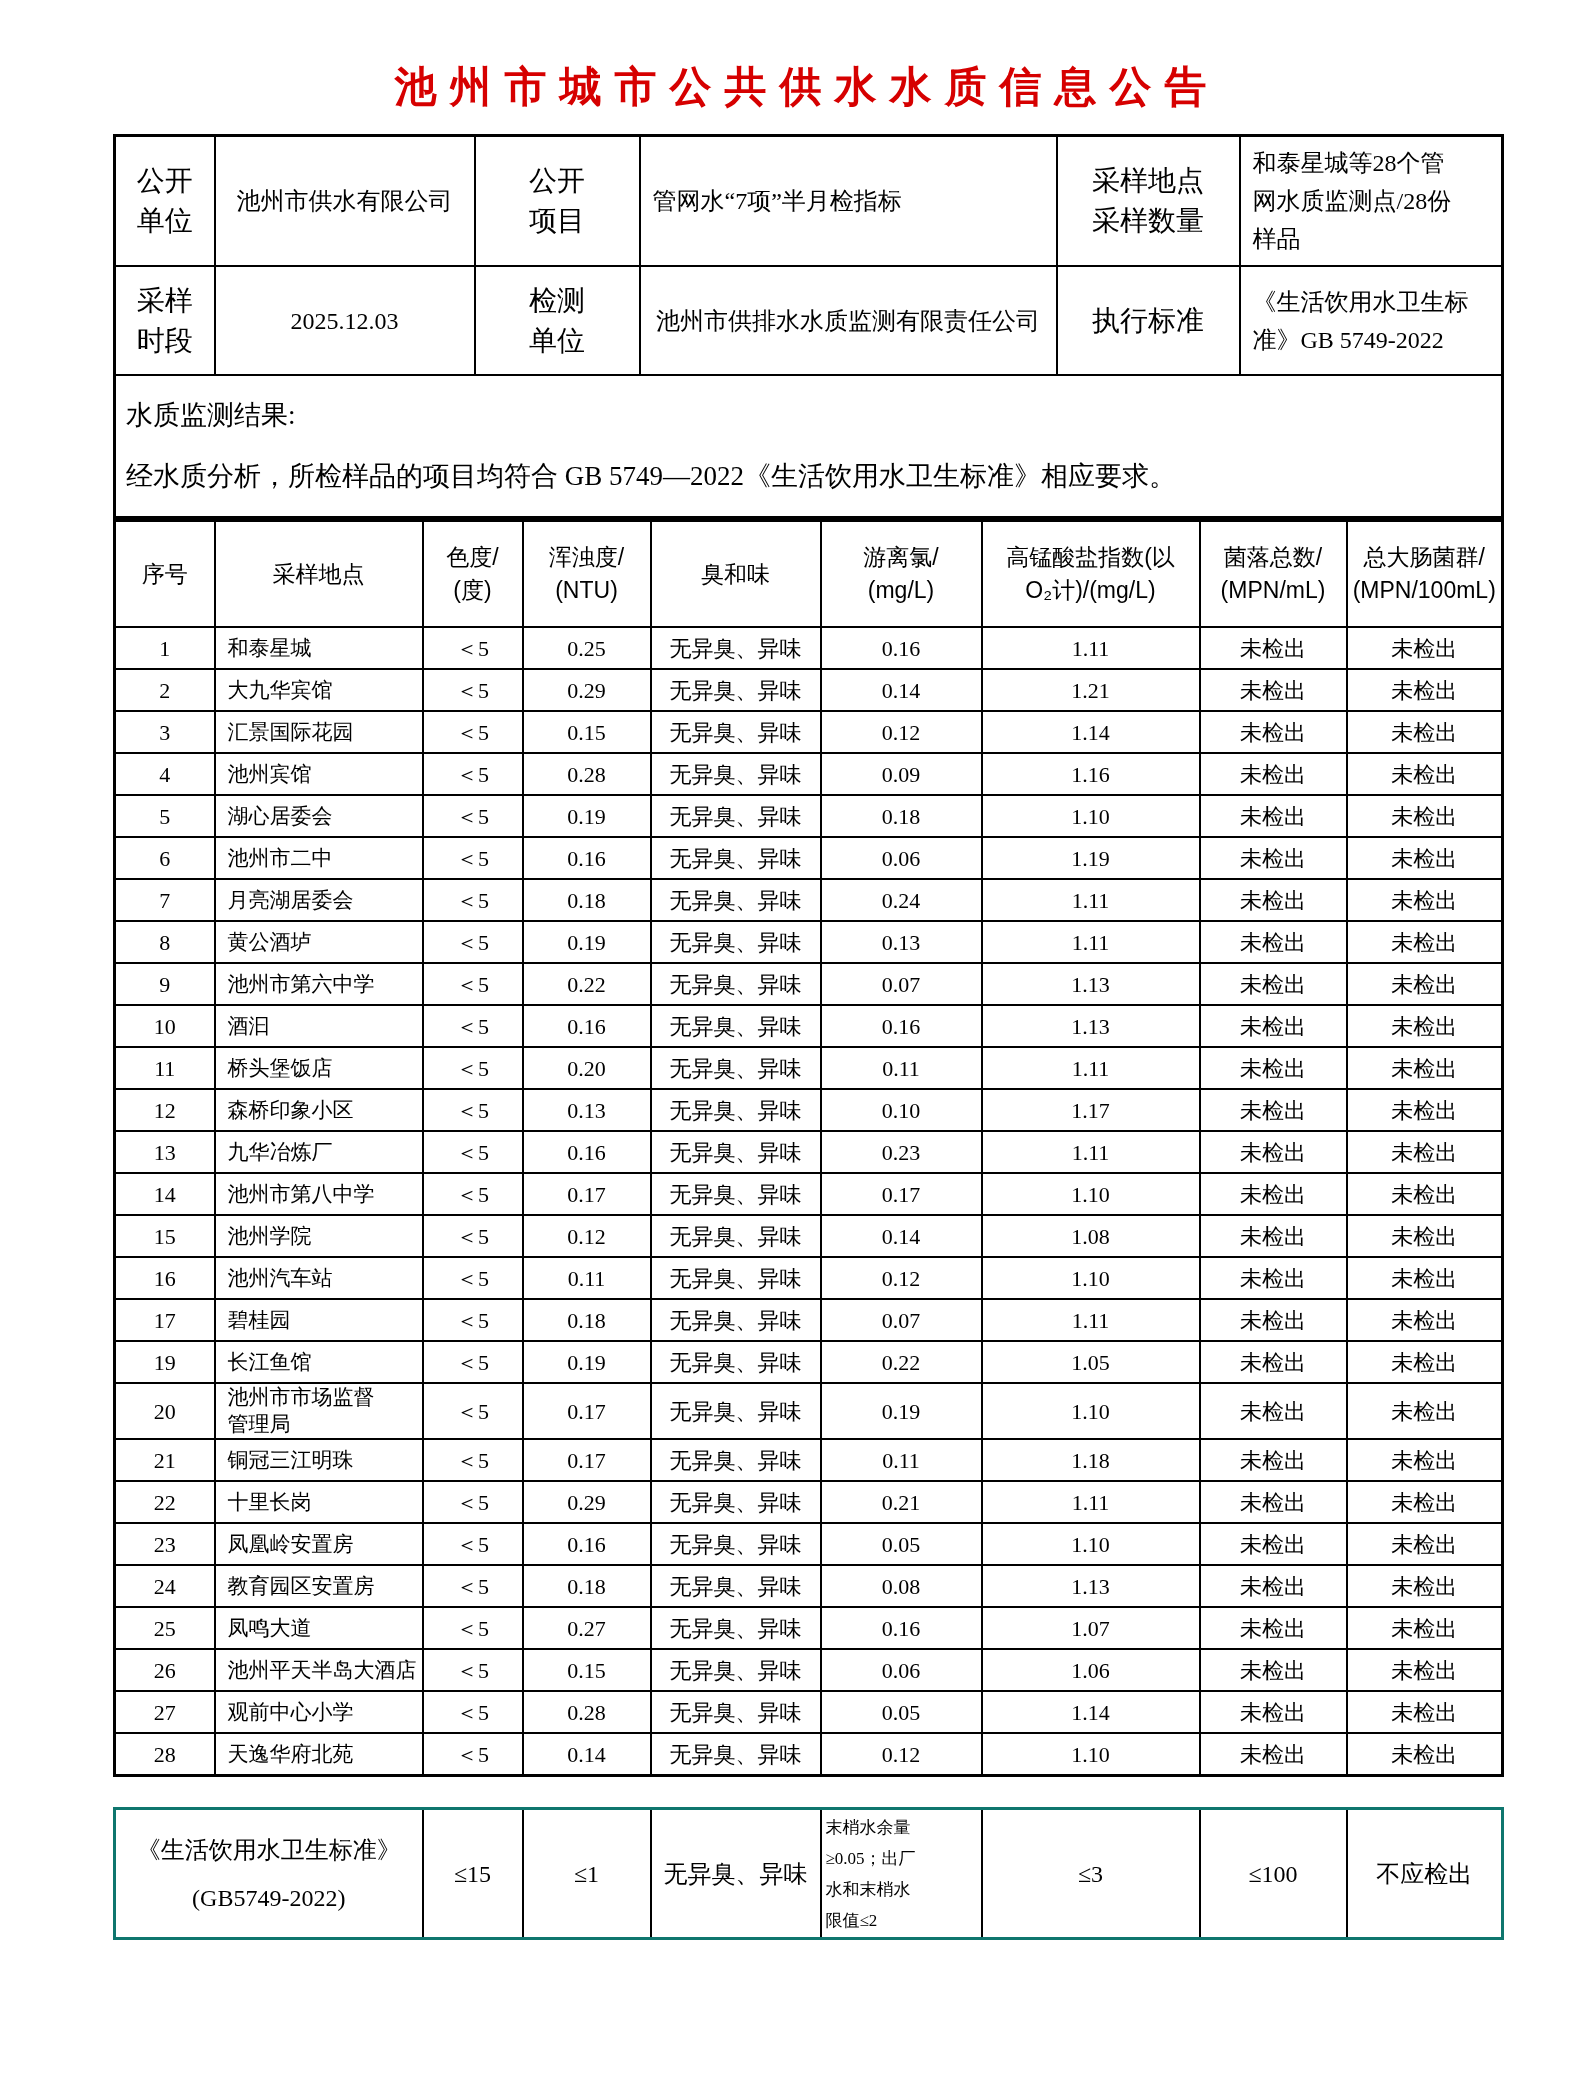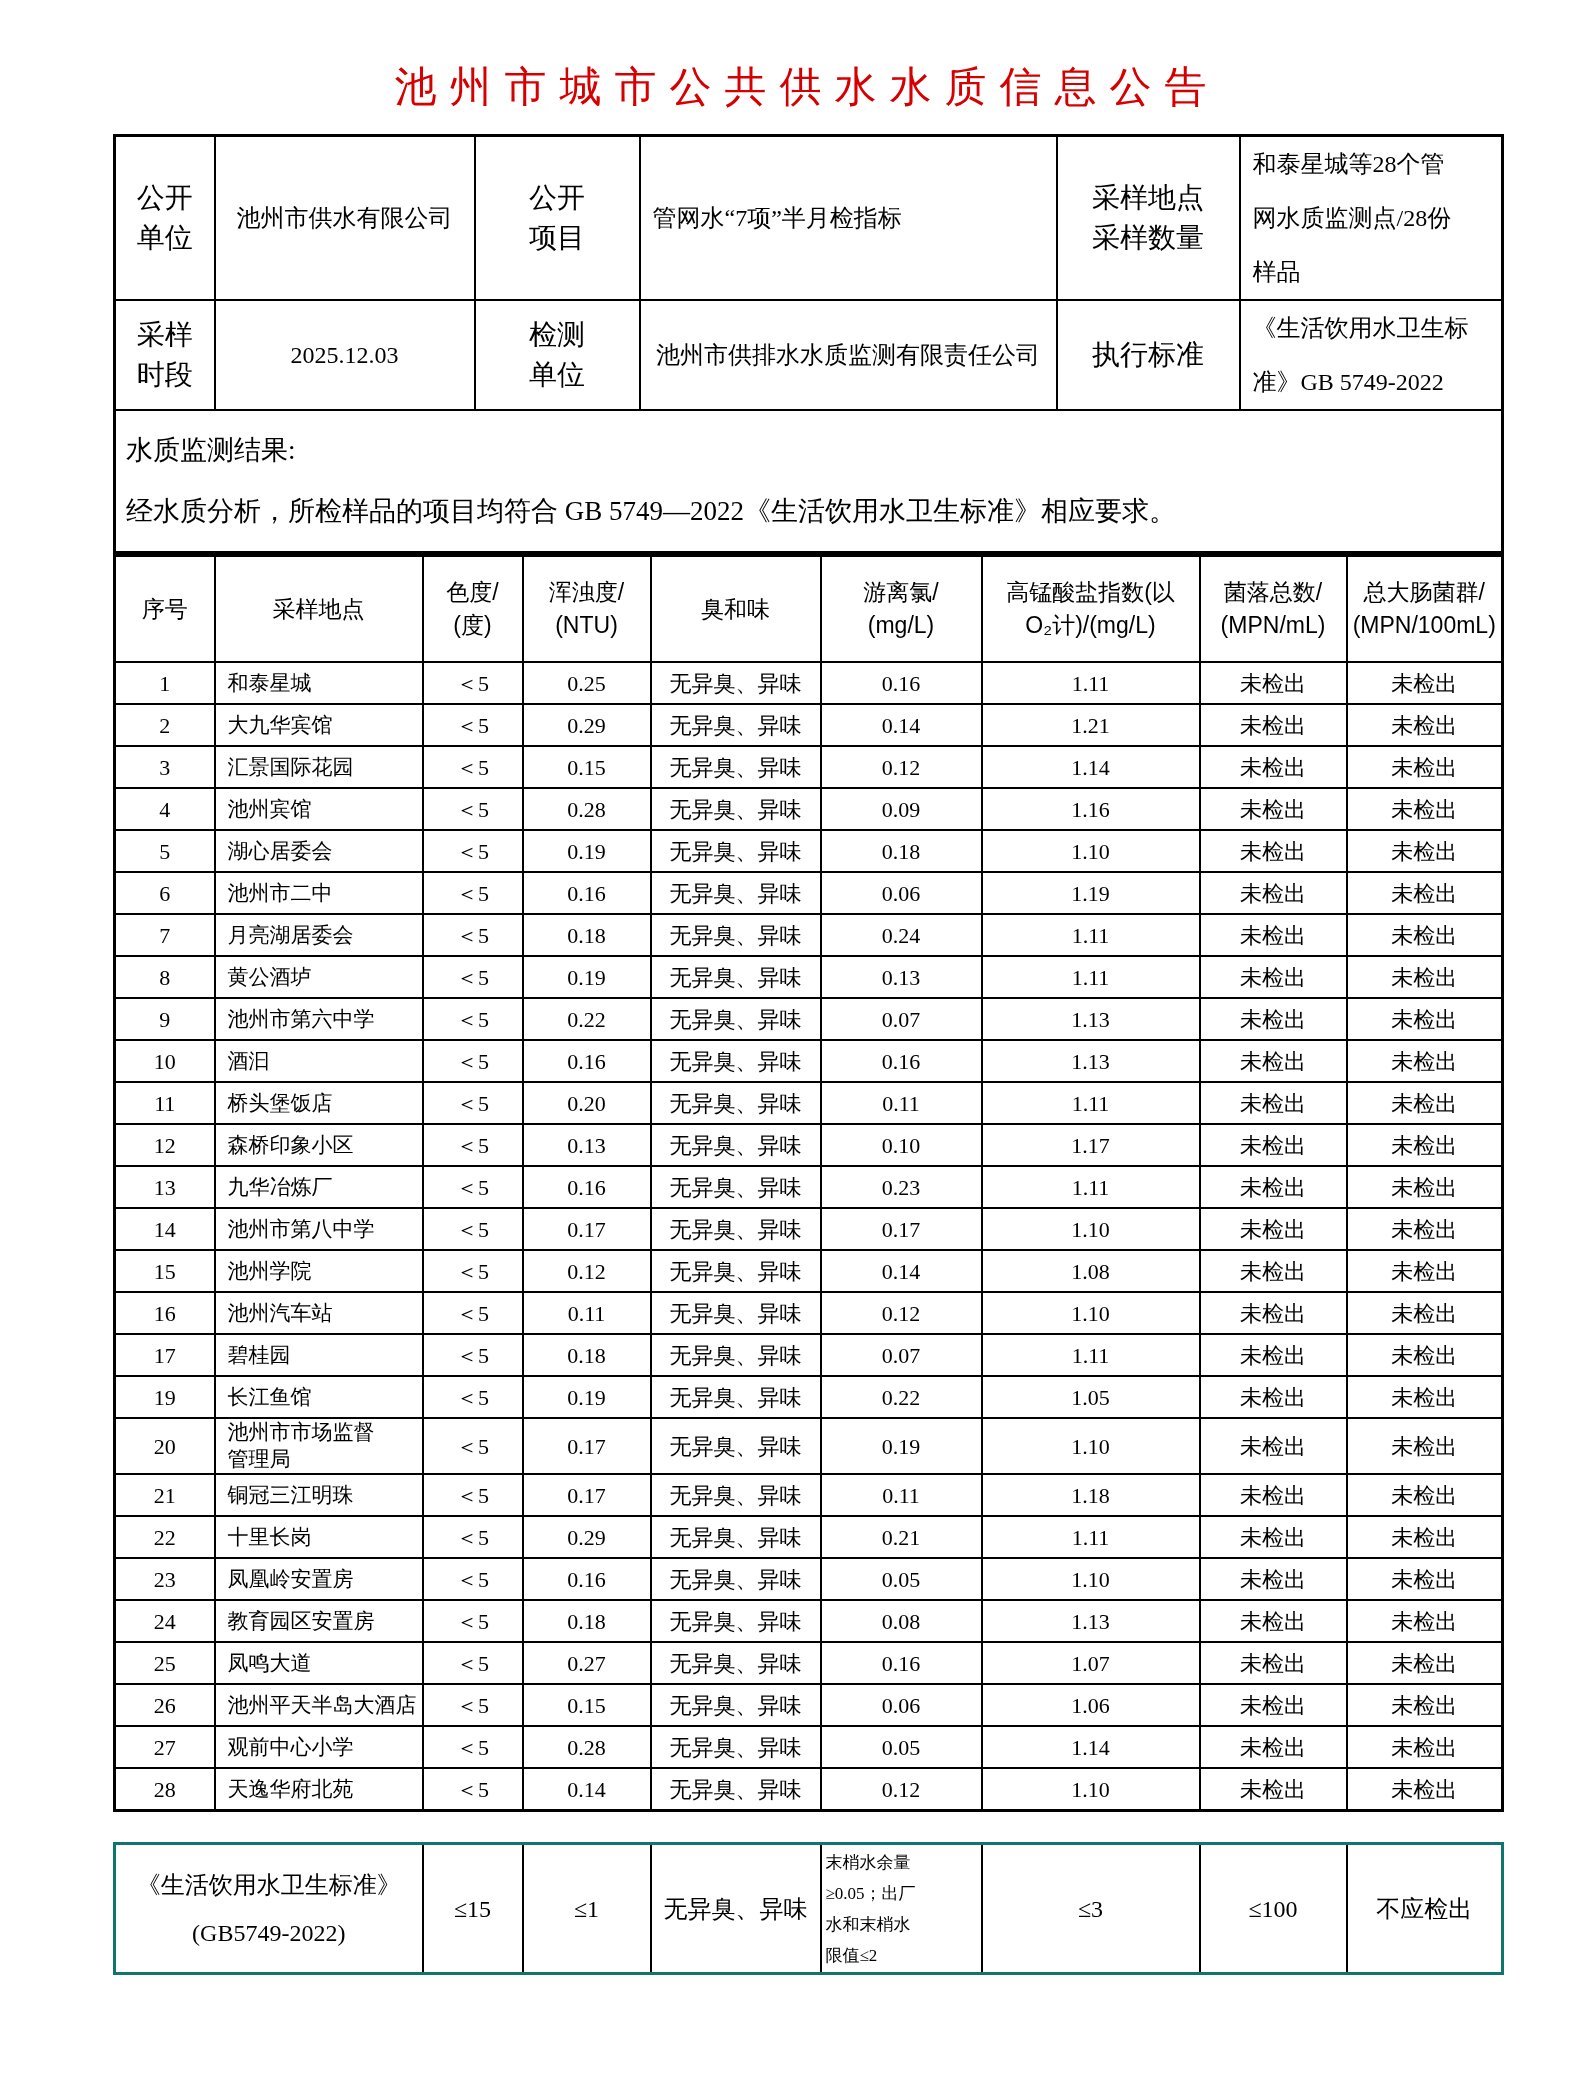--- a/index.html
+++ b/index.html
@@ -6,39 +6,39 @@
   body{
     width:1587px;height:2087px;position:relative;
     font-family:"Liberation Serif","DejaVu Serif",serif;
     color:#000;
     -webkit-font-smoothing:antialiased;
   }
   .page{padding:0 86px 0 113px;}
   .title{
     margin:0;padding:64px 0 24px 0;
     text-align:center;
-    font-size:42px;line-height:46px;font-weight:400;
+    font-size:42px;line-height:46px;font-weight:700;
     letter-spacing:13px;
     white-space:nowrap;
   }
   table{border-collapse:collapse;table-layout:fixed;width:1388px;}
   td,th{
     border:2px solid #000;
     text-align:center;vertical-align:middle;
     white-space:pre-line;
     overflow:hidden;
     padding:0 3px;
     font-weight:normal;
   }
   
   .info{border:3px solid #000;}
   .info .r1 td{height:128px;}
   .info .r2 td{height:107px;}
   .info .lbl{font-size:28px;line-height:40px;font-family:"Liberation Sans","DejaVu Sans",sans-serif;font-weight:500;}
-  .info .val{font-size:24px;line-height:54px;}
+  .info .val{font-size:24px;line-height:38px;}
   .info .val-left{text-align:left;padding-left:12px;}
   .result-cell{height:97px;text-align:left;padding-left:10px;}
   .result-cell div{font-size:27px;line-height:43px;}
   
   .main{border:3px solid #000;}
   .main th{
     height:104px;font-size:23px;line-height:33px;
     font-family:"Liberation Sans","DejaVu Sans",sans-serif;font-weight:500;
   }
   .main td{height:40px;font-size:22px;line-height:27px;}

